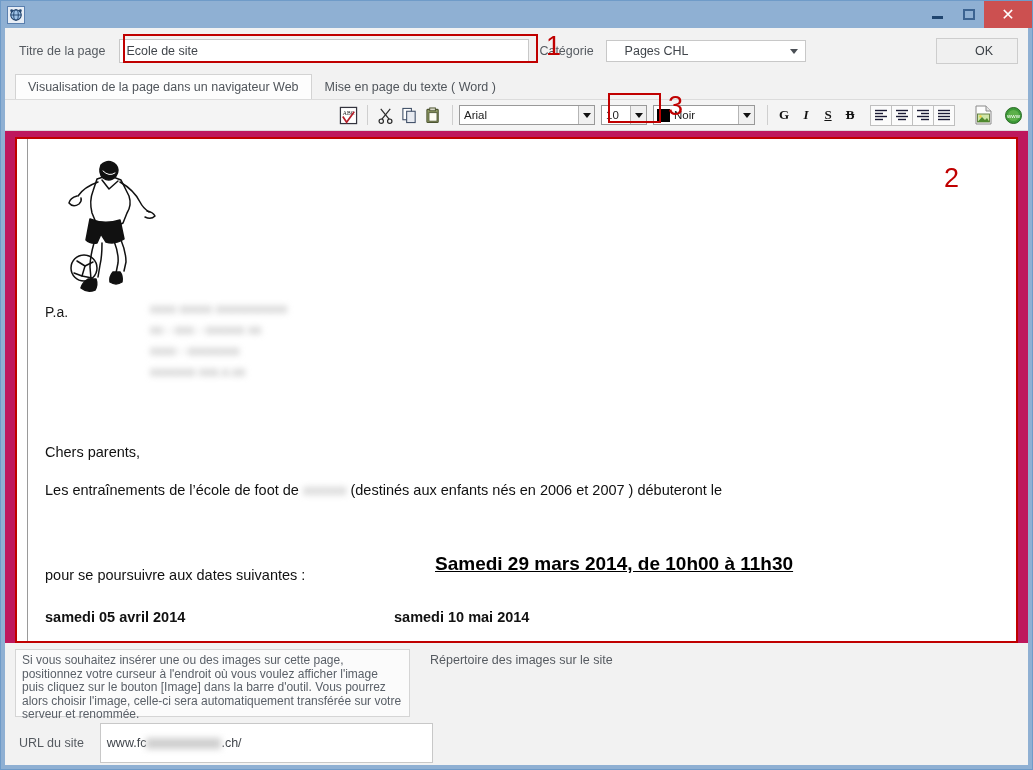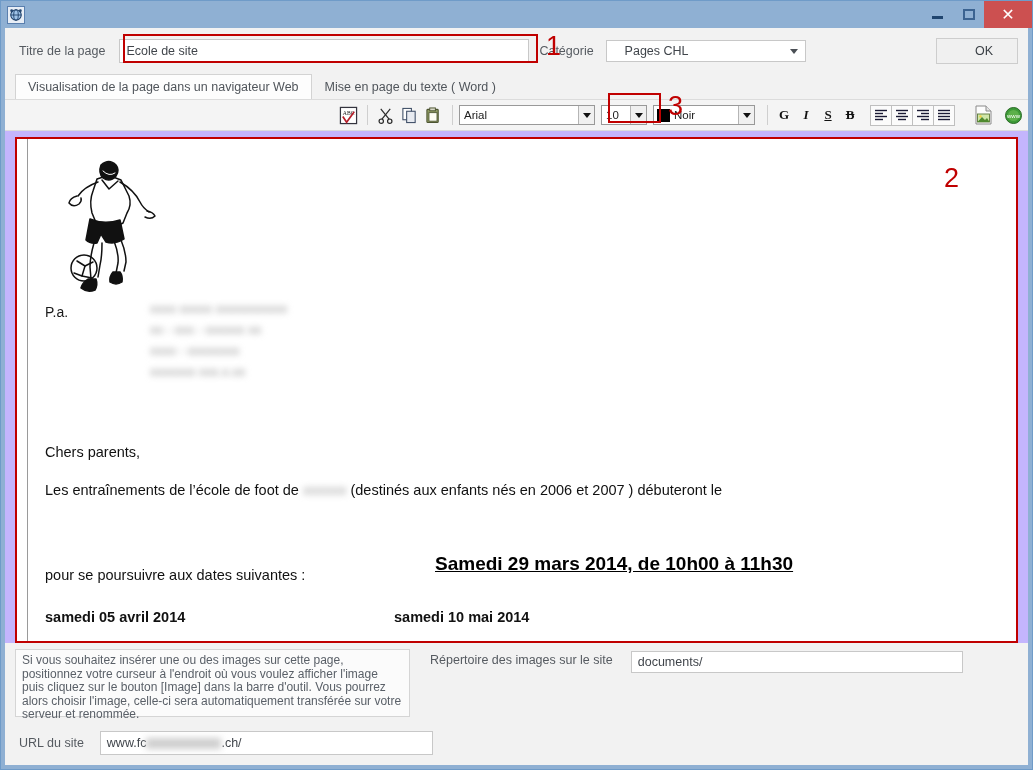--- a/index.html
+++ b/index.html
@@ -57,21 +57,21 @@
     display: block; width: 12px; height: 11px;
     border: 2px solid #3b6391;
   }
   .win-btn.close {
     width: 48px; background: #cc5050; color: #ffffff; font-size: 16px;
   }
 
   
   .content {
     flex: 1; display: flex; flex-direction: column;
-    background: #c4b5fd;
+    background: #be185d;
     border-left: 4px solid #8fb0d3;
     border-right: 4px solid #8fb0d3;
     border-bottom: 4px solid #8fb0d3;
     padding: 0;
   }
 
   
   .toprow {
     height: 46px; min-height: 46px;
     display: flex; align-items: center;
@@ -308,21 +308,21 @@
     margin-left: 18px; margin-top: 2px;
     width: 332px; height: 22px;
   }
   .urlrow {
     height: 44px; min-height: 44px;
     display: flex; align-items: center;
     padding-left: 14px;
     background: #f2f2f2;
   }
   .url-label { font-size: 12.5px; color: #555a60; margin-right: 16px; }
-  .url-input { width: 333px; height: 24px; position: relative; }
+  .url-input { width: 333px; height: 40px; position: relative; }
   .url-blur {
     display: inline-block;
     filter: blur(3px);
     color: #8d8d8d;
     background: #cfcfcf;
     width: 75px; height: 11px;
     vertical-align: -1px;
   }
 </style>
 </head>
@@ -554,21 +554,20 @@
             <span class="d1">samedi 05 avril  2014</span>
             <span class="d2">samedi  10  mai  2014</span>
           </div>
         </div>
       </div>
     </div>
 
     <div class="bottom">
       <div class="helpbox">Si vous souhaitez insérer une ou des images sur cette page, positionnez votre curseur à l'endroit où vous voulez afficher l'image puis cliquez sur le bouton [Image] dans la barre d'outil. Vous pourrez alors choisir l'image, celle-ci sera automatiquement transférée sur votre serveur et renommée.</div>
       <div class="rep-label lbl">Répertoire des images sur le site</div>
-      <div class="textbox rep-input">documents/</div>
     </div>
 
     <div class="urlrow">
       <div class="url-label">URL du site</div>
       <div class="textbox url-input">
         <span>www.fc</span>
           <span class="url-blur"></span>
           <span>.ch/</span>
       </div>
     </div>

